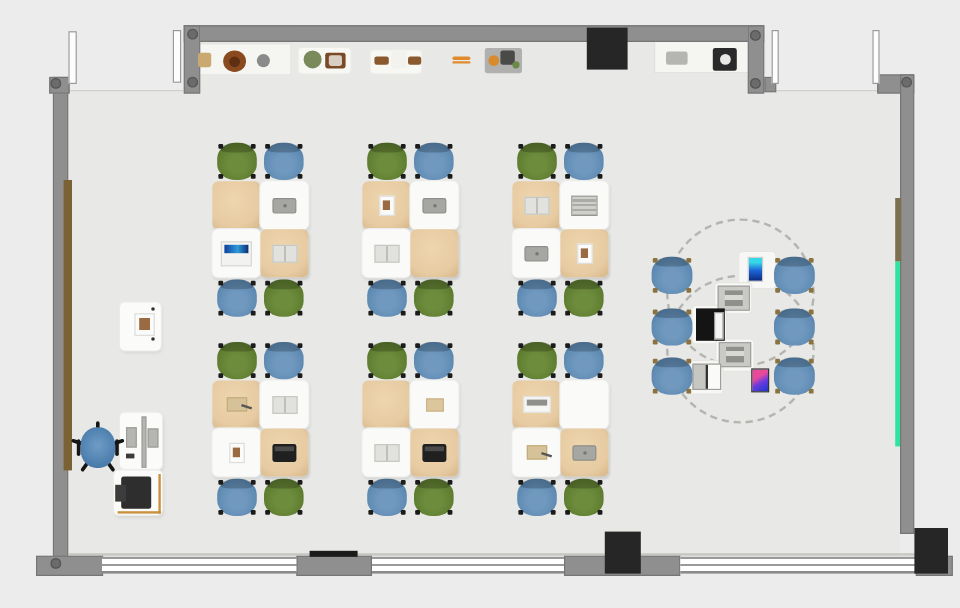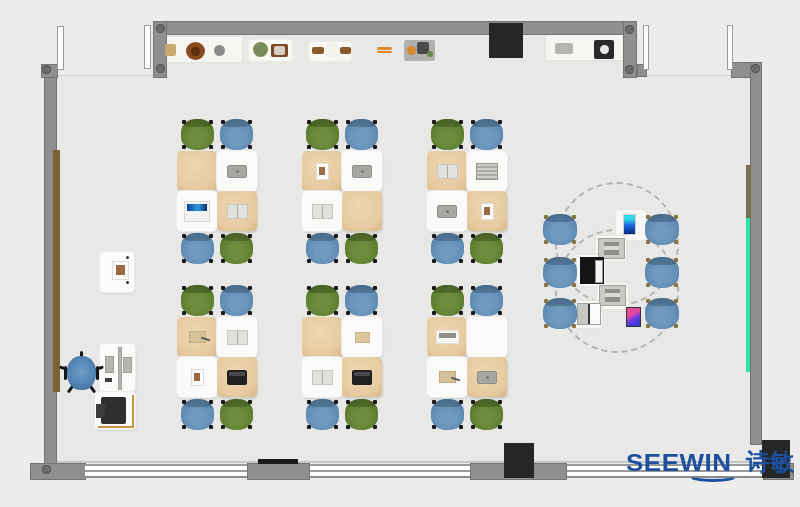--- a/index.html
+++ b/index.html
@@ -302,18 +302,13 @@
     <div class="printer" style="left: 101px; top: 397px; width: 25px; height: 27px;"></div>
     <div class="printer2" style="left: 96px; top: 404px; width: 9px; height: 14px;"></div>
     <div class="" style="left: 62px; top: 351px; width: 38px; height: 46px;">
       <i class="spoke" style="left: 17.5px; top: 23px; height: 23px; transform-origin: center top; transform: rotate(36deg);"></i>
       <i class="spoke" style="left: 17.5px; top: 23px; height: 23px; transform-origin: center top; transform: rotate(108deg);"></i>
       <i class="spoke" style="left: 17.5px; top: 23px; height: 23px; transform-origin: center top; transform: rotate(180deg);"></i>
       <i class="spoke" style="left: 17.5px; top: 23px; height: 23px; transform-origin: center top; transform: rotate(252deg);"></i>
       <i class="spoke" style="left: 17.5px; top: 23px; height: 23px; transform-origin: center top; transform: rotate(324deg);"></i>
       <div class="tchair-seat" style="left: 5px; top: 5px; width: 29px; height: 34px;"></div>
     </div>
-    <div class="logo">
-    <span class="logo-en">SEEWIN</span>
-    <span class="logo-swoosh"></span>
-    <span class="logo-cn">诗敏</span>
-  </div>
 </div>
 
 </body></html>

